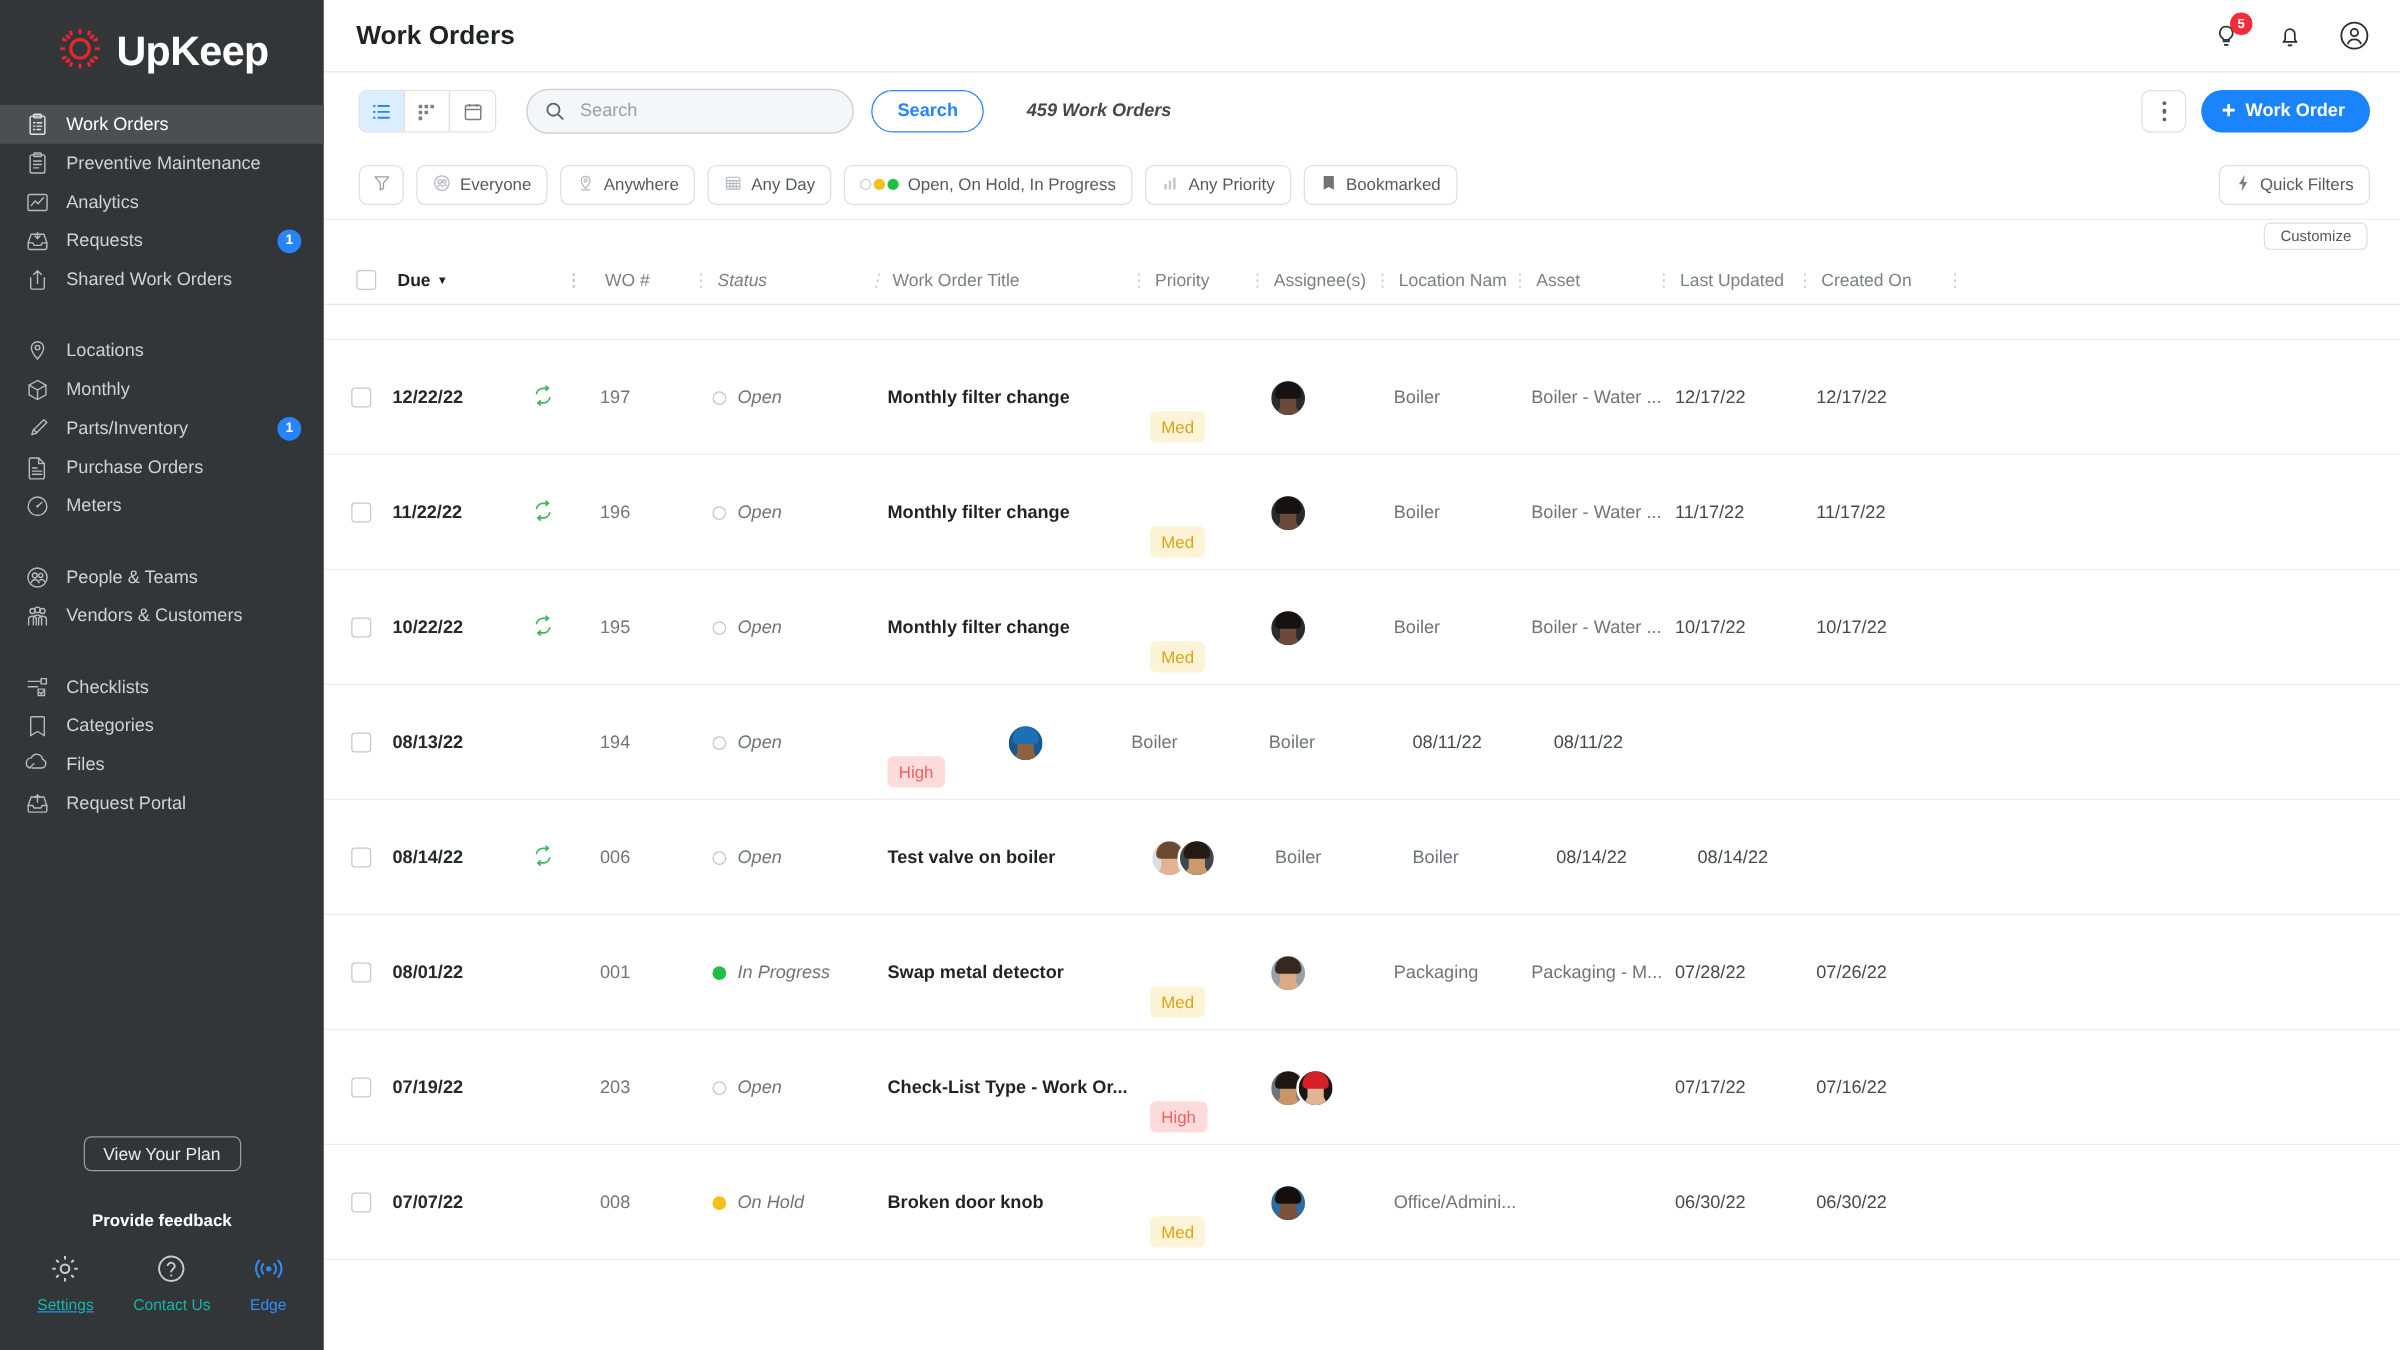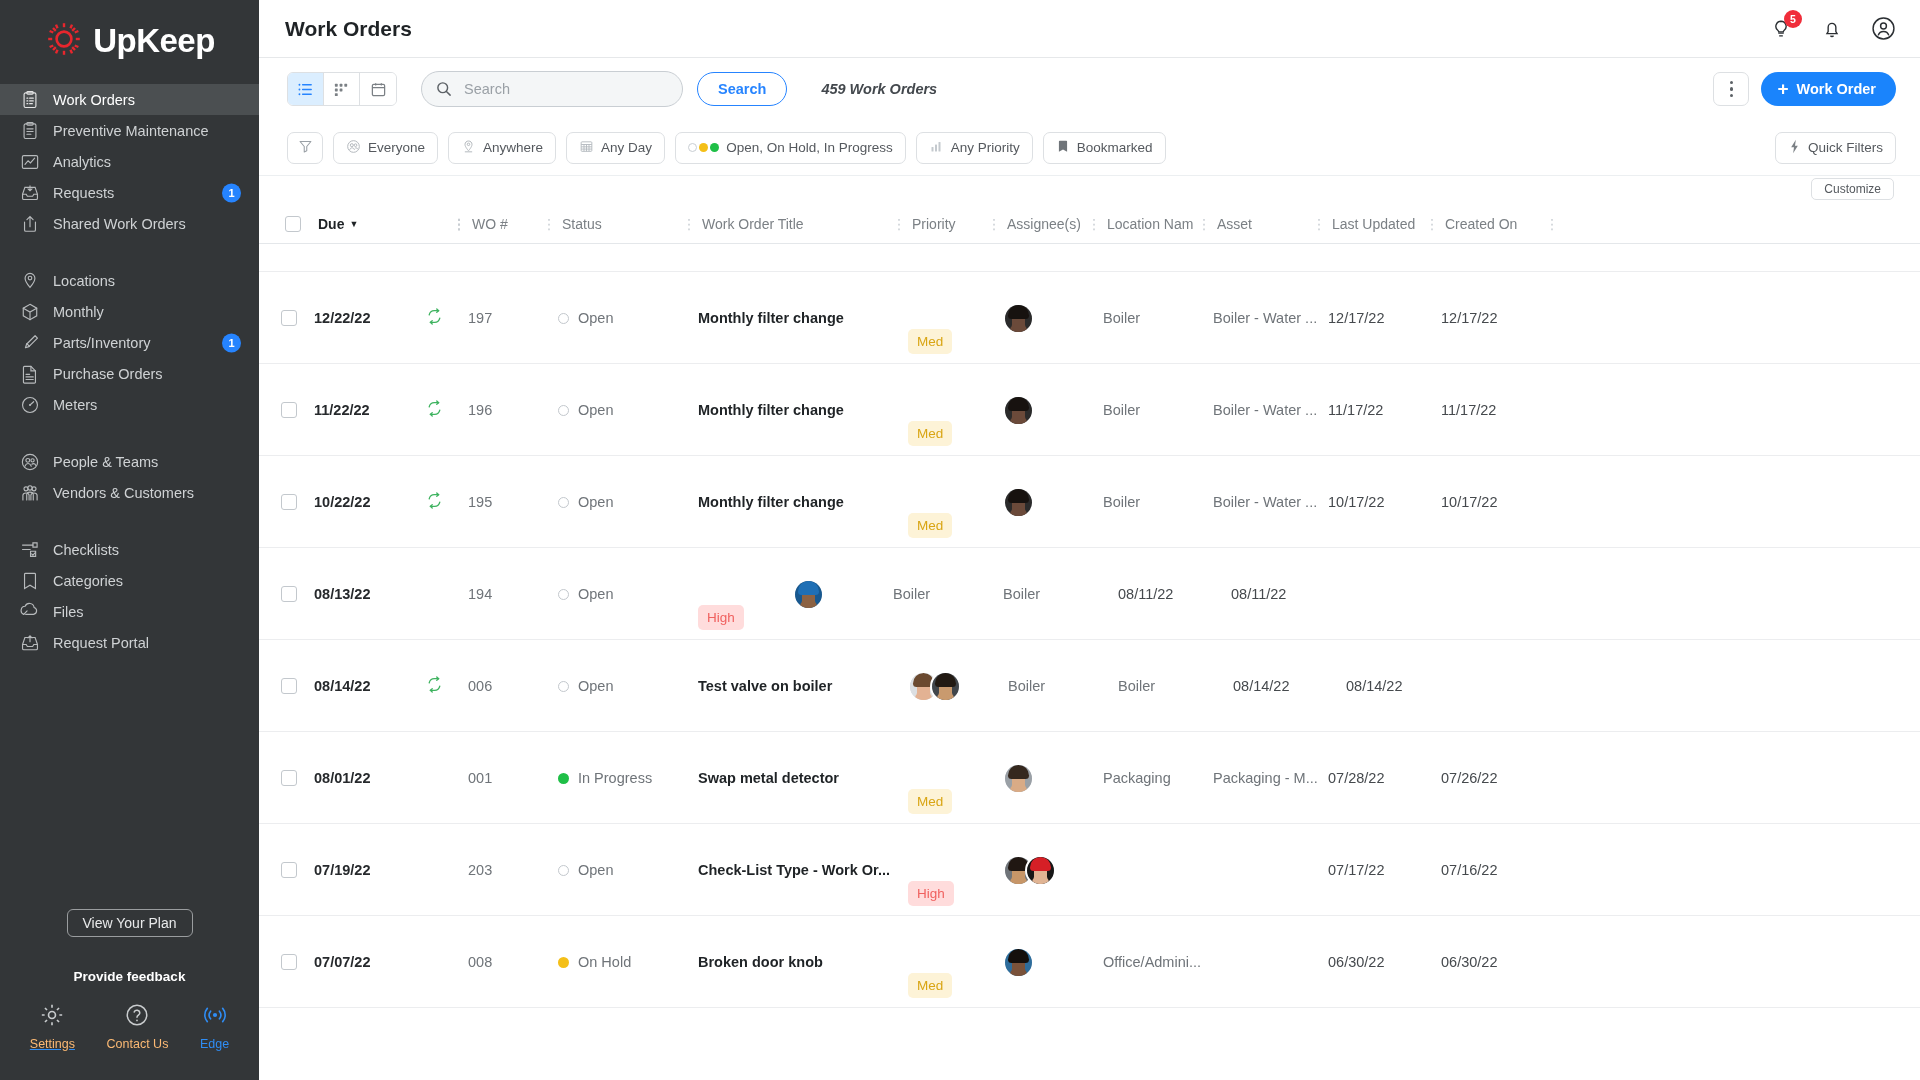--- a/index.html
+++ b/index.html
@@ -53,21 +53,21 @@
   .feedback {
     text-align: center; color: #ffffff; font-size: 13.5px;
     font-weight: 700; margin-top: 32px; cursor: pointer;
   }
   .bottom-bar {
     display: flex; height: 96px; align-items: center;
     justify-content: space-around; padding: 0 14px 12px;
   }
   .bottom-item {
     display: flex; flex-direction: column; align-items: center;
-    gap: 6px; color: #fdba74; font-size: 12.5px; cursor: pointer;
+    gap: 6px; color: #14b8a6; font-size: 12.5px; cursor: pointer;
   }
   .bottom-item.edge { color: #2f8df5; }
   .bottom-item.settings .bottom-label { text-decoration: underline; text-decoration-color:#2f8df5; }
 
   
   .main { flex: 1 1 auto; height: 1080px; background: #fff; display: flex; flex-direction: column; min-width:0; }
   .topbar {
     height: 58px; border-bottom: 1px solid #e6e8ea;
     display: flex; align-items: center; padding: 0 24px 0 26px; flex: 0 0 58px;
   }
@@ -164,22 +164,22 @@
     display: flex; align-items: flex-start; height: 92px;
     border-bottom: 1px solid #ecedef; padding-left: 22px;
   }
   .row.partial { height: 28px; border-bottom: 1px solid #ecedef; }
   .cell { display: flex; align-items: center; font-size: 14px; color: #45494d; height: 92px; }
 
   
   .c-check { width: 33px; flex: 0 0 33px; }
   .c-due   { width: 112px; flex: 0 0 112px; }
   .c-rep   { width: 42px; flex: 0 0 42px; }
-  .c-wo    { width: 90px; flex: 0 0 90px; }
-  .c-status{ width: 140px; flex: 0 0 140px; }
+  .c-wo    { width: 90px; flex: 0 0 90px; margin-left: 12px; }
+  .c-status{ width: 140px; flex: 0 0 140px; font-style: italic; }
   .c-title { width: 210px; flex: 0 0 210px; }
   .c-prio  { width: 95px;  flex: 0 0 95px; }
   .c-assign{ width: 100px; flex: 0 0 100px; }
   .c-loc   { width: 110px; flex: 0 0 110px; }
   .c-asset { width: 115px; flex: 0 0 115px; }
   .c-upd   { width: 113px; flex: 0 0 113px; }
   .c-created{ width: 120px; flex: 0 0 120px; }
   .c-end   { flex: 1 1 auto; }
 
   .chk {

